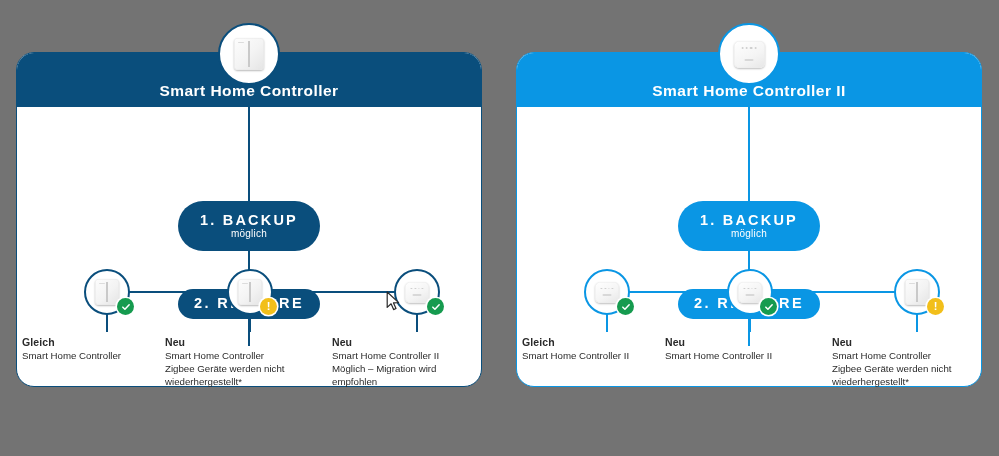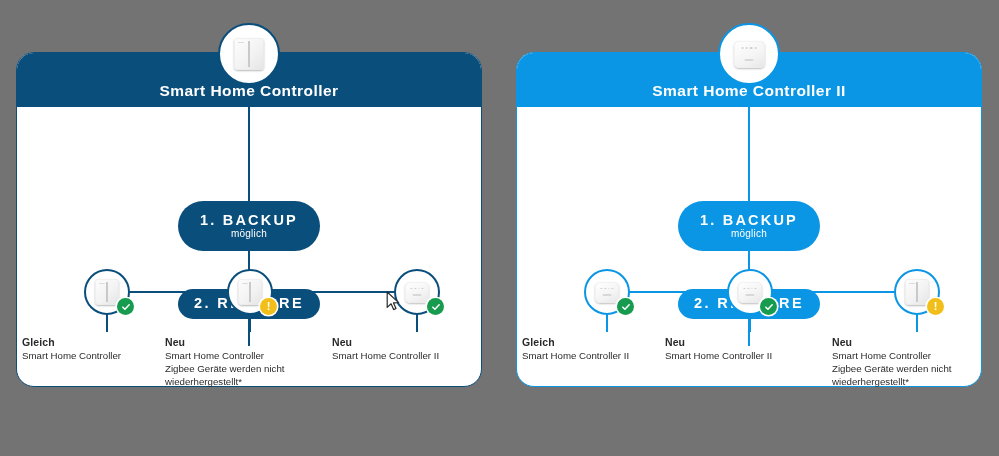--- a/index.html
+++ b/index.html
@@ -222,20 +222,22 @@
           </div>
           <div class="caption" style="left:233px;top:229px;">
             <div class="cap-title">Neu</div>
             <div class="cap-line">Smart Home Controller</div>
             <div class="cap-line">Zigbee Geräte werden nicht</div>
             <div class="cap-line">wiederhergestellt*</div>
           </div>
           <div class="caption" style="left:400px;top:229px;">
             <div class="cap-title">Neu</div>
             <div class="cap-line">Smart Home Controller II</div>
+            <div class="cap-line">Möglich – Migration wird</div>
+            <div class="cap-line">empfohlen</div>
           </div>
         </div>
       </div>
     </div>
     <div class="panel right" style="--accent: #0a96e4;">
       <div class="panel-body">
         <div class="panel-header">
           <span class="panel-title">Smart Home Controller II</span>
         </div>
         <div class="bubble">

